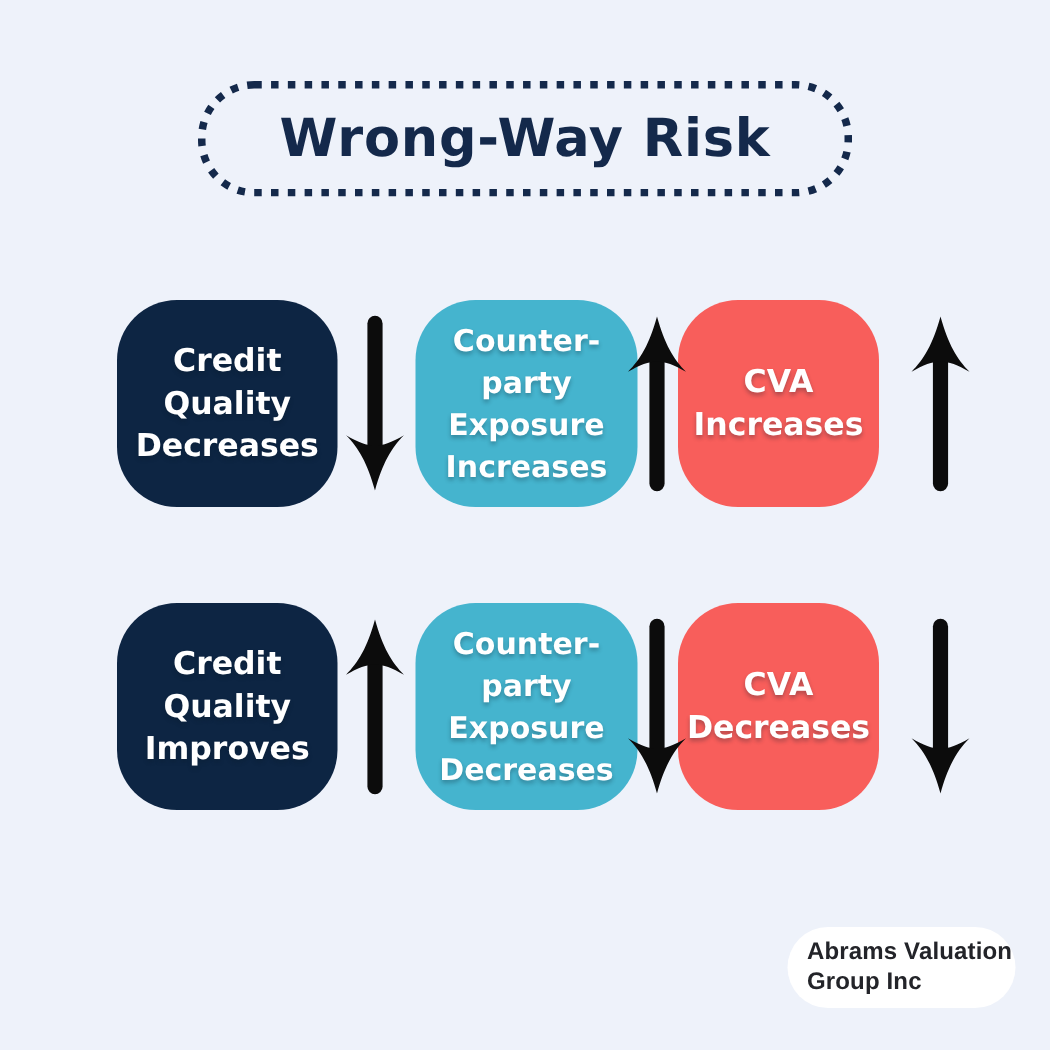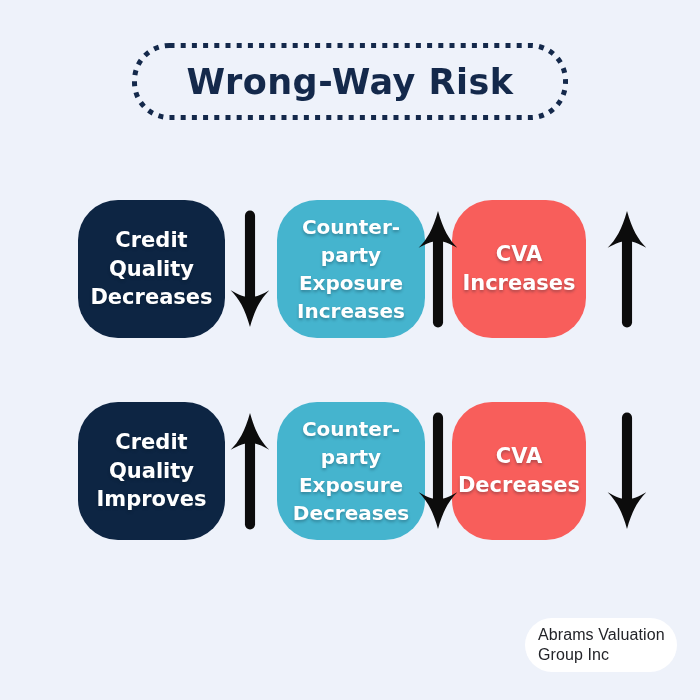--- a/index.html
+++ b/index.html
@@ -10,21 +10,21 @@
     position: relative;
     width: 700px;
     height: 700px;
     background: var(--background, #eef2fa);
     overflow: hidden;
   }
 
   
   .title-box {
     position: absolute;
-    left: 132px; top: 43px;
+    left: 132px; top: 54px;
     width: 436px; height: 77px;
     display: flex; align-items: center; justify-content: center;
   }
   .title-border {
     position: absolute; inset: 0;
     width: 100%; height: 100%;
   }
   .title-text {
     position: relative;
     font-size: 35px;
@@ -87,21 +87,21 @@
     left: 525px; top: 618px;
     width: 152px; height: 54px;
     border-radius: 27px;
     background: var(--logo-bg, #ffffff);
     display: flex; align-items: center;
     padding-left: 13px;
   }
   .logo-text {
     font-family: "Liberation Sans", sans-serif;
     font-size: 16px;
-    font-weight: 400;
+    font-weight: 700;
     line-height: 1.22;
     letter-spacing: 0.1px;
     color: var(--logo-text, #232429);
     white-space: pre-line;
   }
 </style>
 </head>
 <body>
 
 <div class="canvas">

